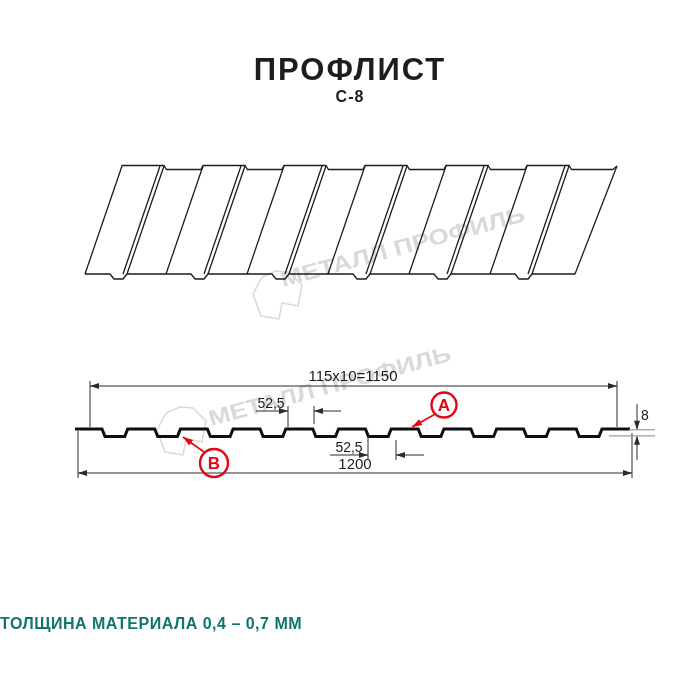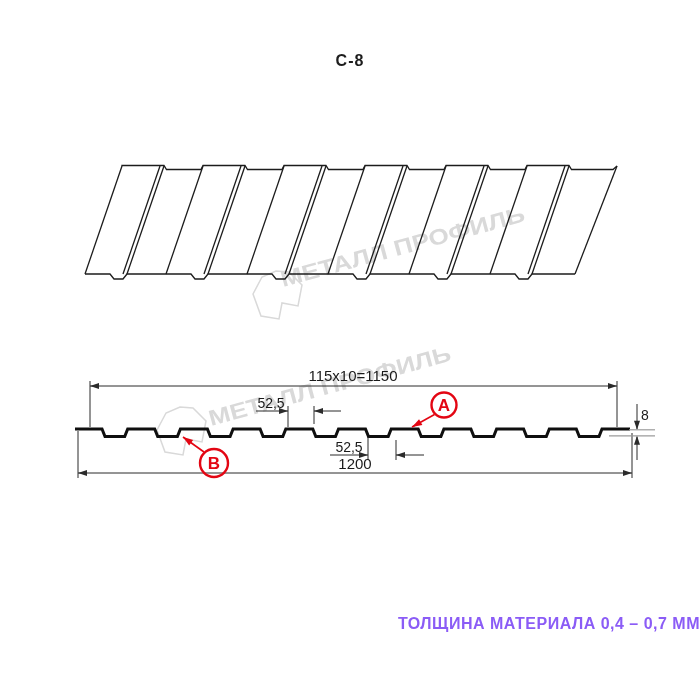--- a/index.html
+++ b/index.html
@@ -1,31 +1,32 @@
 <!DOCTYPE html>
 <html><head>
 <meta charset="utf-8">
 <style>
   html,body{margin:0;padding:0;}
   body{width:700px;height:700px;background:#ffffff;position:relative;overflow:hidden;
        font-family:"Liberation Sans",sans-serif;}
   .header{position:absolute;top:52px;left:0;width:700px;text-align:center;}
   .title{font-size:31px;font-weight:700;letter-spacing:2px;color:#1d1d1d;}
   .subtitle{font-size:16px;font-weight:700;letter-spacing:1px;color:#1d1d1d;}
-  .footer{position:absolute;top:615px;left:0;width:700px;text-align:right;
-          font-size:16px;font-weight:600;letter-spacing:.5px;color:#8b5cf6;}
+  .footer{position:absolute;top:615px;left:0;width:700px;text-align:left;
+          font-size:16px;font-weight:600;letter-spacing:.5px;color:#0f766e;}
   svg{position:absolute;top:0;left:0;}
   .dim{font-size:15px;fill:#1a1a1a;}
   .dim-s{font-size:14px;fill:#1a1a1a;}
   .wmtext{font-size:22px;font-weight:700;}
 </style>
 </head>
 <body>
 
 <div class="header">
+  <div class="title">ПРОФЛИСТ</div>
   <div class="subtitle">С-8</div>
 </div>
 
 <svg width="700" height="700" viewBox="0 0 700 700">
 
   <g>
     <polygon fill="none" stroke-width="1.5" points="253,294 262,277 276,271 289,272 302,285 298,306 282,303 279,319 261,316" stroke="#d9d9d9"></polygon>
     <text class="wmtext" transform="translate(283,287) rotate(-15.2)" textLength="252" lengthAdjust="spacingAndGlyphs" fill="#d9d9d9">МЕТАЛЛ ПРОФИЛЬ</text>
   </g>
 

